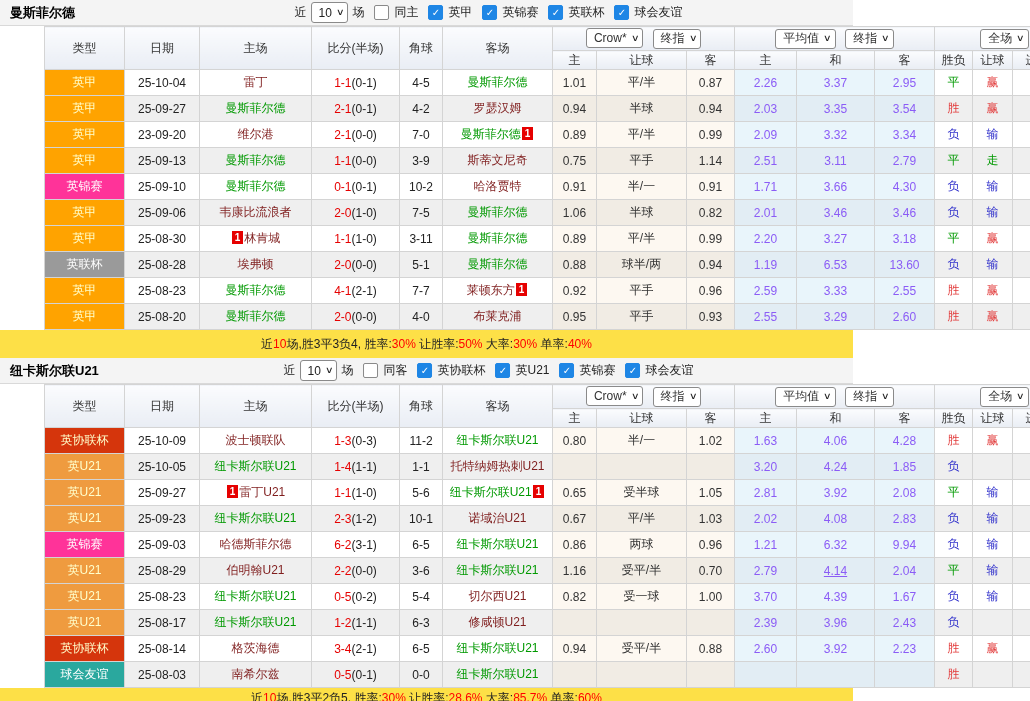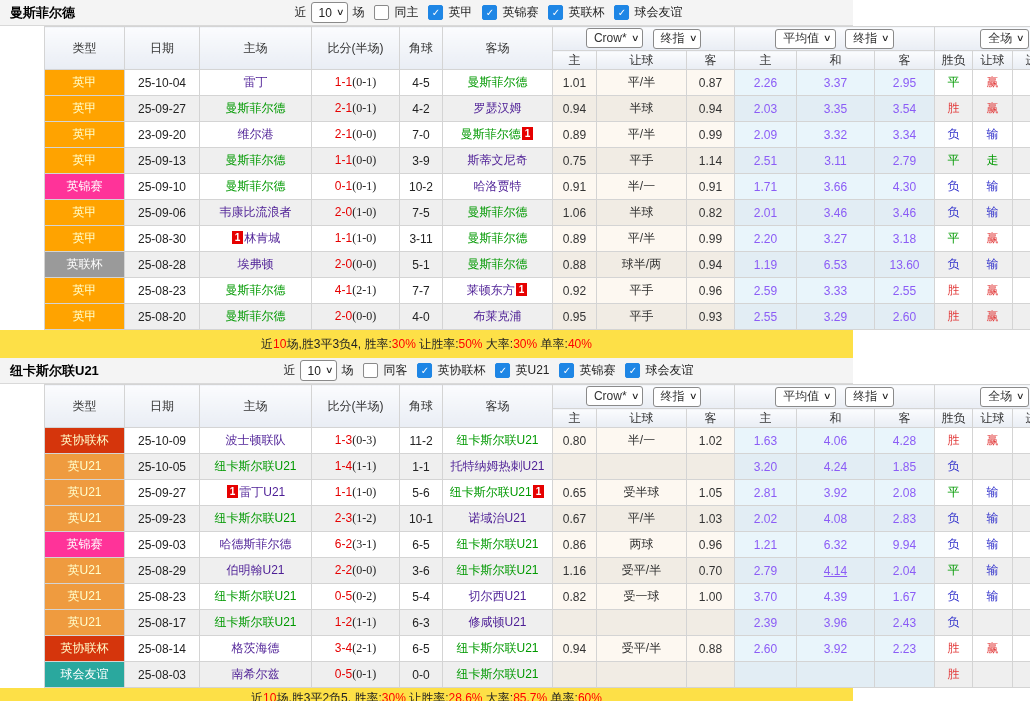--- a/index.html
+++ b/index.html
@@ -24,22 +24,22 @@
   tr.sub th{height:18px;}
   tbody tr{height:26px;}
   tbody tr:nth-child(even) td{background:#efefef;}
   tbody td{background:#fff;color:#222;}
   tbody td.col-crow{background:#fdf8f1;color:#333;}
   tbody tr:nth-child(even) td.col-crow{background:#f1ece4;}
   tbody td.col-avg{background:#e9f5fb;color:#8b5cf6;}
   tbody tr:nth-child(even) td.col-avg{background:#e2edf4;}
   tbody th.c-type{font-size:12px;}
   .fs{color:#e60000;}
-  .hs{color:#222;font-family:Liberation Serif, serif;}
-  .tn{color:#4c1d95;}
+  .hs{color:#222;}
+  .tn{color:#7f1d1d;}
   .tn.self{color:#009900;}
   .card{display:inline-block;background:#e60000;color:#fff;font-size:10px;font-weight:bold;line-height:13px;height:13px;padding:0 3px;margin:0 1px;vertical-align:1px;}
   .t-red{color:#e23b3b;}
   .t-blue{color:#3333cc;}
   .t-green{color:#009900;}
   td.hl{color:#e23b3b;text-decoration:underline;}
   .sel.small{height:18px;margin:0 3px;}
   
   .summary{height:28px;line-height:28px;text-align:center;color:#222;background:#fde047;}
   .summary.tight{height:20px;line-height:20px;}

